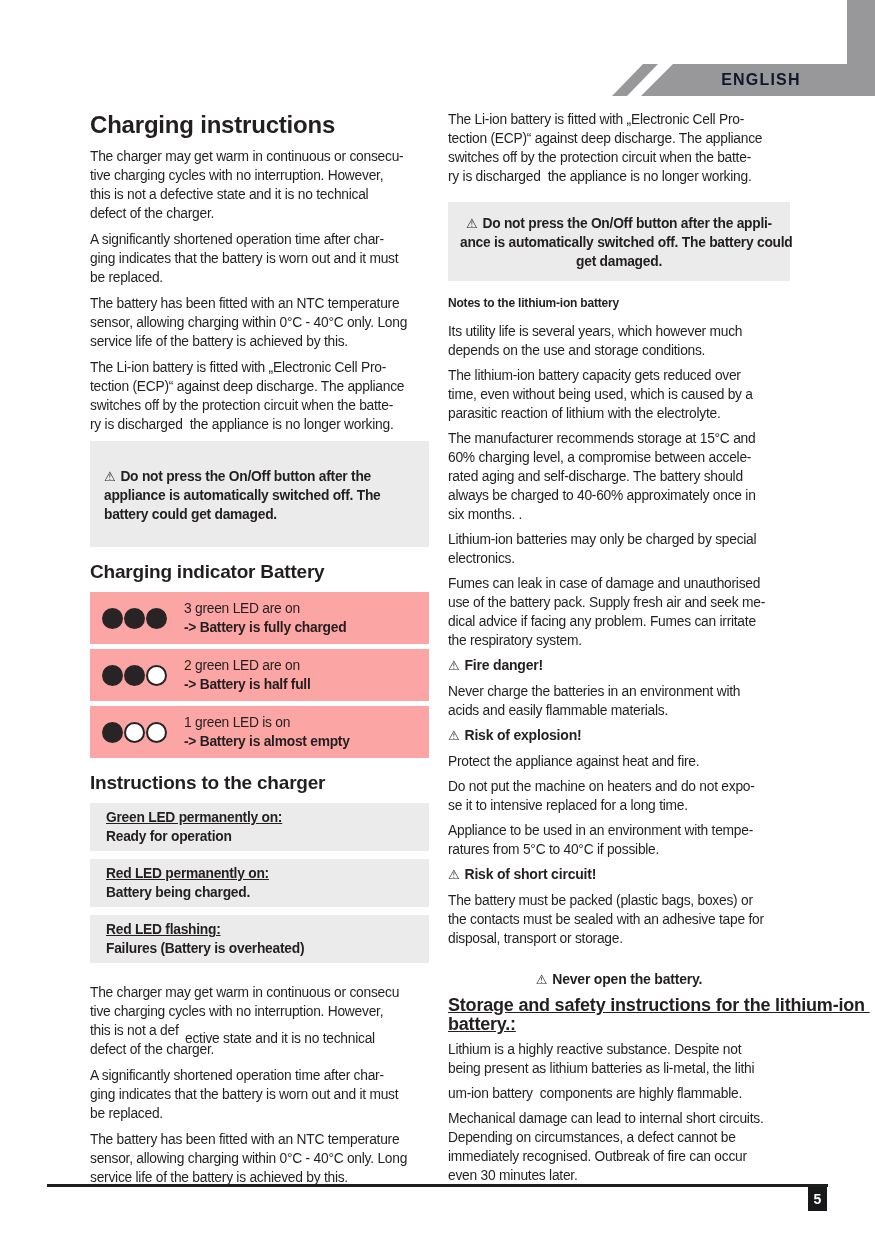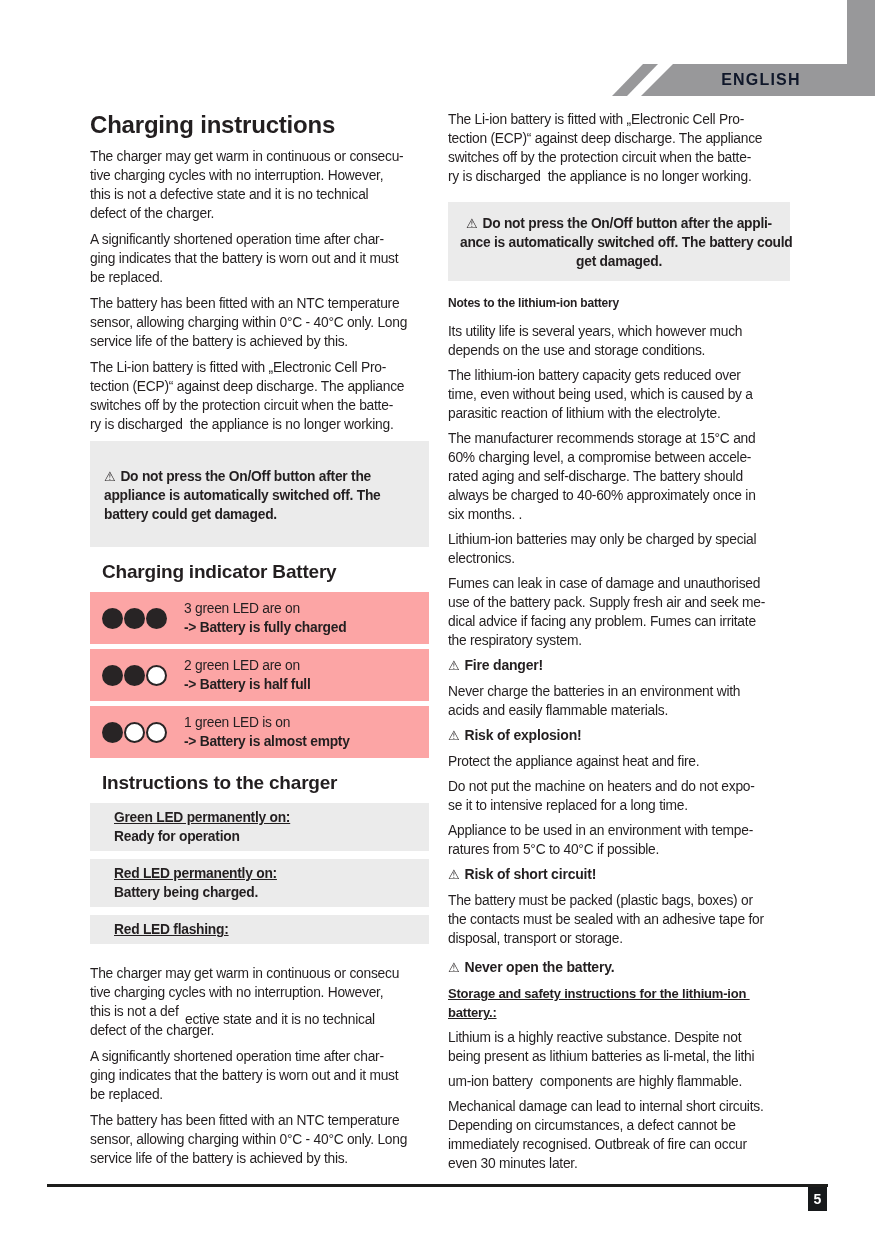--- a/index.html
+++ b/index.html
@@ -16,56 +16,56 @@
   .lang-slash { position:absolute; left:612px; top:64px; width:47px; height:32px; background:#98989a;
                 clip-path:polygon(31px 0, 46px 0, 15px 100%, 0 100%); }
   .lang-label { color:#0f172a; font-size:16px; font-weight:bold; letter-spacing:1.2px; padding-left:6px; }
 
   
   .col { position:absolute; }
   .col-left  { left:90px;  top:113px; width:339px; }
   .col-right { left:448px; top:110px; width:342px; }
 
   h1.sec { font-size:24px; line-height:24px; font-weight:bold; margin:0 0 10px; letter-spacing:-0.2px; }
-  h2.sec { font-size:19px; line-height:23px; font-weight:bold; margin:13px 12px 9px; letter-spacing:-0.2px; }
+  h2.sec { font-size:19px; line-height:23px; font-weight:bold; margin:13px 0 9px; letter-spacing:-0.2px; }
   h3.note { font-size:12px; line-height:19px; font-weight:bold; margin:13px 0 9px; letter-spacing:-0.2px; }
 
   .para { font-size:13.8px; line-height:19px; margin:0 0 7px; white-space:pre; letter-spacing:-0.25px; }
   .col-right .para { margin-bottom:6px; }
 
   .warn-box { background:#ebebeb; margin:5px 0 0; }
   .warn-box-left  { padding:26px 14px 23px; }
   .warn-box-right { padding:12px 12px 10px; margin-top:16px;text-align:center; }
   .warn-text { font-size:13.8px; line-height:19px; font-weight:bold; white-space:pre; letter-spacing:-0.25px; }
   .warn-icon { font-weight:normal; font-size:13px; margin-right:5px; }
 
   .warn-inline { font-size:14px; line-height:19px; font-weight:bold; margin:2px 0 7px; letter-spacing:-0.2px; }
   .warn-inline .warn-icon { font-size:13px; }
-  .mt-6 { margin-top:10px; }
+  .mt-6 { margin-top:22px;text-align:center; }
 
   
   .led-row { background:#fca5a5; margin-bottom:5px; padding:7px 10px 7px 12px; display:flex; align-items:center; }
   .leds { display:flex; align-items:center; width:68px; flex:0 0 auto; }
   .led { display:inline-block; margin-right:1px; border-radius:50%; }
   .led[data-state="on"]  { width:21px; height:21px; background:#282425; }
   .led[data-state="off"] { width:17px; height:17px; background:#ffffff; border:2px solid #282425; }
   .led-text { margin-left:14px; }
   .led-line1 { font-size:13.8px; line-height:19px; letter-spacing:-0.25px; }
   .led-line2 { font-size:13.8px; line-height:19px; font-weight:bold; letter-spacing:-0.25px; }
 
   
-  .charger-row { background:#ebebeb; padding:5px 24px; margin-bottom:8px; }
+  .charger-row { background:#ebebeb; padding:5px 16px; margin-bottom:8px; }
   .charger-title { font-size:13.8px; line-height:19px; font-weight:bold; text-decoration:underline; letter-spacing:-0.25px; }
   .charger-text  { font-size:13.8px; line-height:19px; font-weight:bold; letter-spacing:-0.25px; }
 
   
   .glitch { position:relative; margin-top:20px; }
   .glitch-shift { position:absolute; left:95px; top:46px; white-space:pre; }
 
-  .storage-heading { font-size:13px; line-height:19px; font-weight:bold; text-decoration:underline;
+  .storage-heading { font-size:18px; line-height:19px; font-weight:bold; text-decoration:underline;
                      margin:4px 0 6px; white-space:pre; letter-spacing:-0.2px; }
 
   
   .footer-rule { position:absolute; left:47px; top:1184px; width:781px; height:3px; background:#1d1d1b; }
   .page-number { position:absolute; left:808px; top:1187px; width:19px; height:24px; background:#17191b;
                  color:#ffffff; font-size:14px; font-weight:bold; text-align:center; line-height:24px; }
 </style>
 </head>
 <body>
 
@@ -139,20 +139,21 @@
   <div class="charger-row">
     <div class="charger-title">Green LED permanently on:</div>
     <div class="charger-text">Ready for operation</div>
   </div>
   <div class="charger-row">
     <div class="charger-title">Red LED permanently on:</div>
     <div class="charger-text">Battery being charged.</div>
   </div>
   <div class="charger-row">
     <div class="charger-title">Red LED flashing:</div>
+    <div class="charger-text">Failures (Battery is overheated)</div>
   </div>
 
   <p class="para glitch"><span>The charger may get warm in continuous or consecu
 tive charging cycles with no interruption. However,
 this is not a def
 defect of the charger.</span><span class="glitch-shift">ective state and it is no technical</span></p>
   <p class="para">A significantly shortened operation time after char-
 ging indicates that the battery is worn out and it must
 be replaced.</p>
   <p class="para">The battery has been fitted with an NTC temperature

